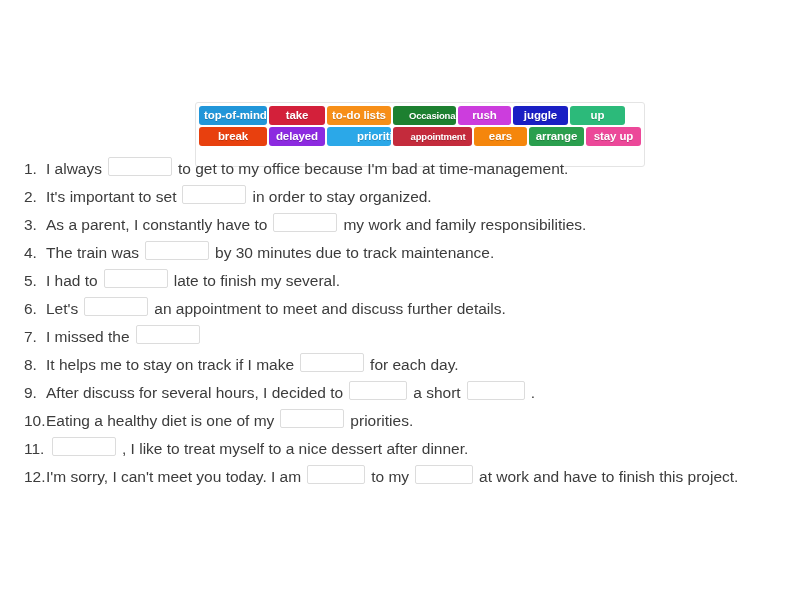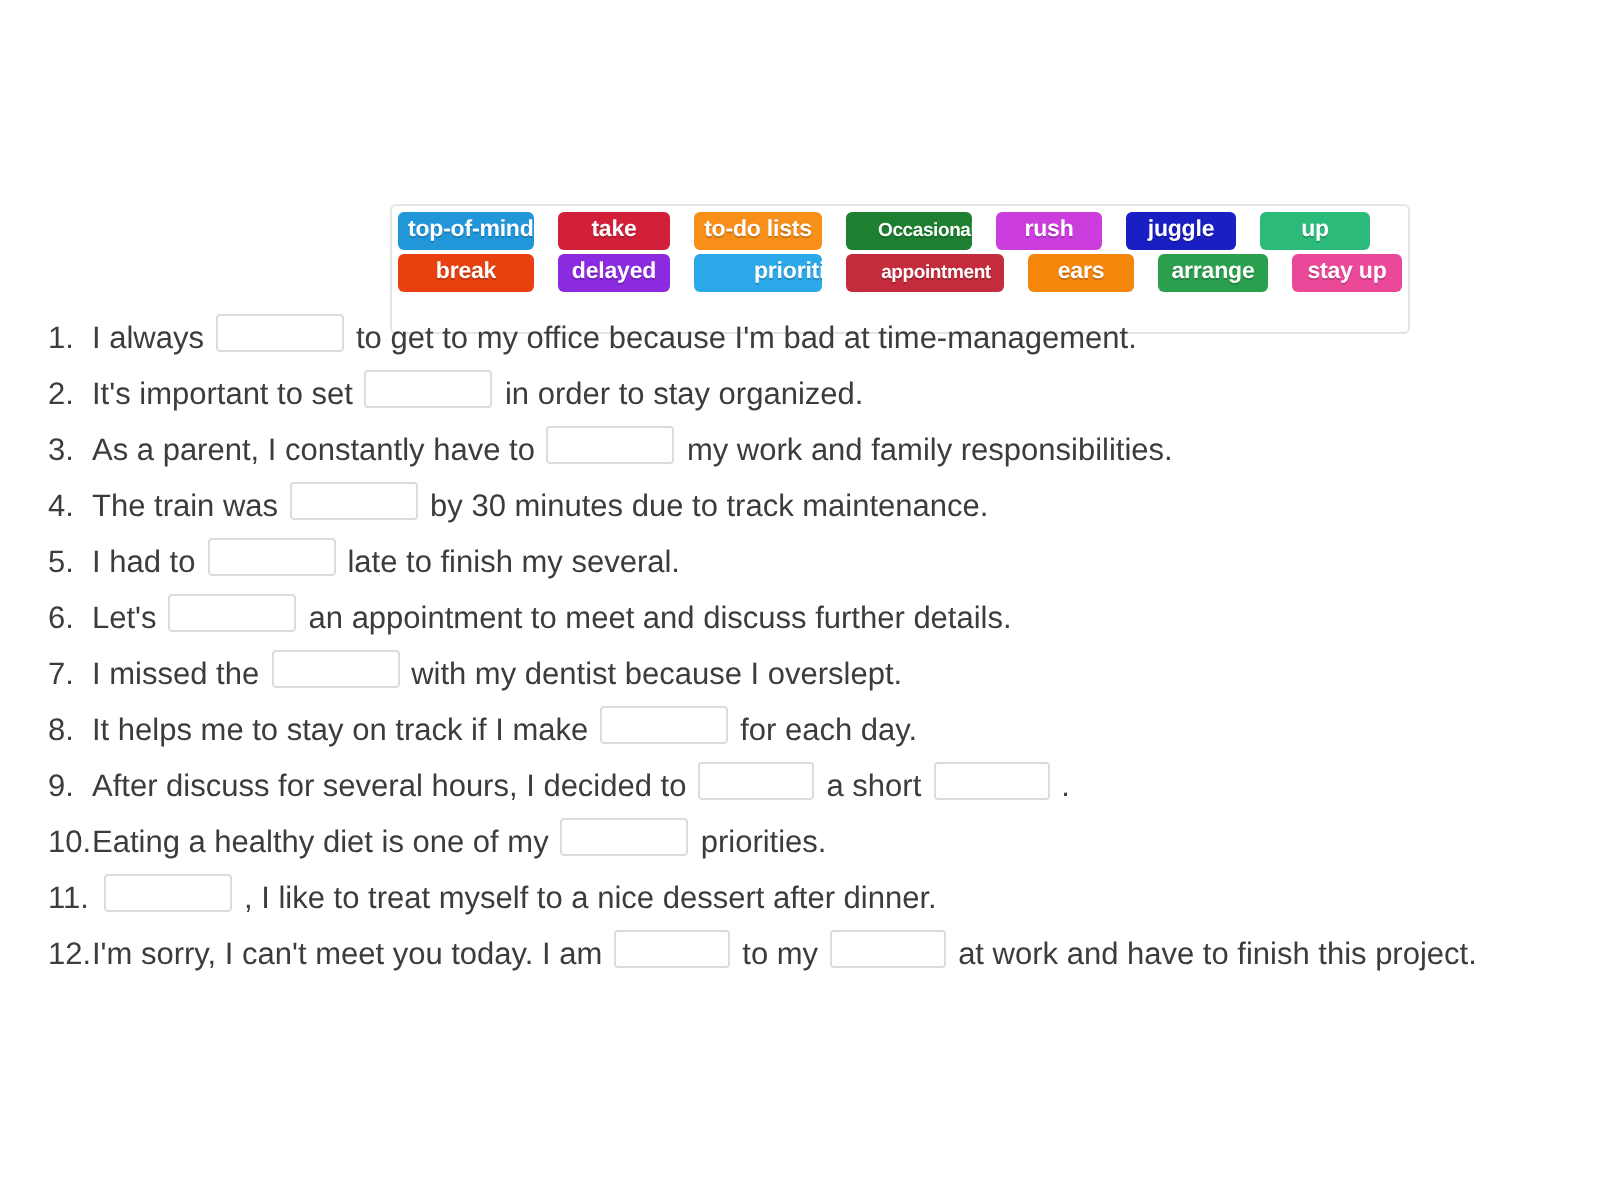--- a/index.html
+++ b/index.html
@@ -22,21 +22,21 @@
     left: 195px;
     top: 102px;
     padding: 3px 3px 4px 3px;
     border: 1px solid #e4e4e4;
     border-radius: 3px;
     background: #ffffff;
     box-sizing: border-box;
   }
   .wb-row {
     display: flex;
-    gap: 12px;
+    gap: 2px;
     margin-bottom: 2px;
   }
   .wb-row:last-child { margin-bottom: 16px; }
 
   .wb-tile {
     height: 19px;
     line-height: 19px;
     border-radius: 3px;
     color: #ffffff;
     font-weight: bold;
@@ -161,21 +161,20 @@
       <span> </span>
       <span class="blank w62"></span>
       <span class="s-text">an appointment to meet and discuss further details.</span>
       <span> </span>
     </div>
     <div class="s-line">
       <span class="s-num">7.</span>
       <span class="s-text">I missed the</span>
       <span> </span>
       <span class="blank w62"></span>
-      <span class="s-text">with my dentist because I overslept.</span>
       <span> </span>
     </div>
     <div class="s-line">
       <span class="s-num">8.</span>
       <span class="s-text">It helps me to stay on track if I make</span>
       <span> </span>
       <span class="blank w62"></span>
       <span class="s-text">for each day.</span>
       <span> </span>
     </div>

